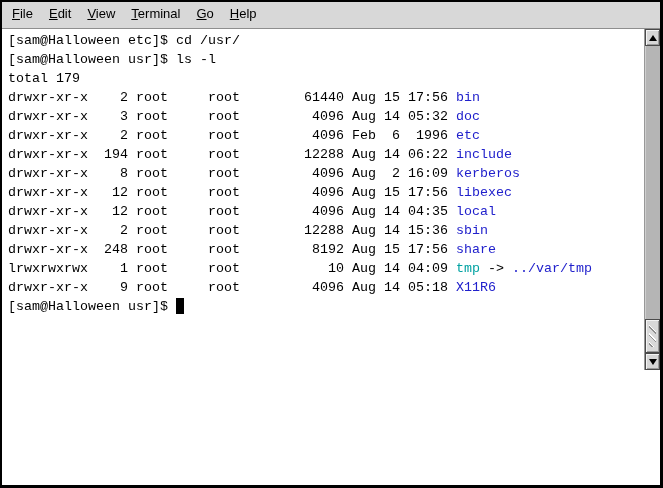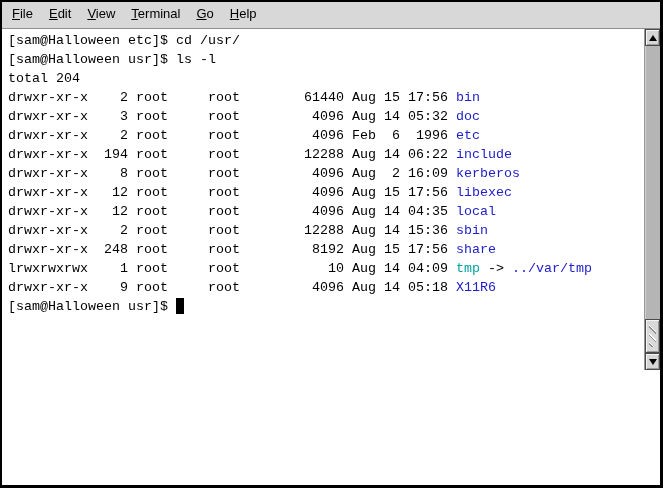--- a/index.html
+++ b/index.html
@@ -125,21 +125,21 @@
       <div class="menu-item"><span class="mn">T</span><span>erminal</span></div>
       <div class="menu-item"><span class="mn">G</span><span>o</span></div>
       <div class="menu-item"><span class="mn">H</span><span>elp</span></div>
     </div>
 
   <div class="content">
     <div class="terminal">
       <div id="term-out">
           <div class="term-line"><span class="">[sam@Halloween etc]$ cd /usr/</span></div>
           <div class="term-line"><span class="">[sam@Halloween usr]$ ls -l</span></div>
-          <div class="term-line"><span class="">total 204</span></div>
+          <div class="term-line"><span class="">total 179</span></div>
           <div class="term-line"><span class="">drwxr-xr-x    2 root     root        61440 Aug 15 17:56 </span><span class="seg-dir">bin</span></div>
           <div class="term-line"><span class="">drwxr-xr-x    3 root     root         4096 Aug 14 05:32 </span><span class="seg-dir">doc</span></div>
           <div class="term-line"><span class="">drwxr-xr-x    2 root     root         4096 Feb  6  1996 </span><span class="seg-dir">etc</span></div>
           <div class="term-line"><span class="">drwxr-xr-x  194 root     root        12288 Aug 14 06:22 </span><span class="seg-dir">include</span></div>
           <div class="term-line"><span class="">drwxr-xr-x    8 root     root         4096 Aug  2 16:09 </span><span class="seg-dir">kerberos</span></div>
           <div class="term-line"><span class="">drwxr-xr-x   12 root     root         4096 Aug 15 17:56 </span><span class="seg-dir">libexec</span></div>
           <div class="term-line"><span class="">drwxr-xr-x   12 root     root         4096 Aug 14 04:35 </span><span class="seg-dir">local</span></div>
           <div class="term-line"><span class="">drwxr-xr-x    2 root     root        12288 Aug 14 15:36 </span><span class="seg-dir">sbin</span></div>
           <div class="term-line"><span class="">drwxr-xr-x  248 root     root         8192 Aug 15 17:56 </span><span class="seg-dir">share</span></div>
           <div class="term-line"><span class="">lrwxrwxrwx    1 root     root           10 Aug 14 04:09 </span><span class="seg-link">tmp</span><span class=""> -&gt; </span><span class="seg-dir">../var/tmp</span></div>

